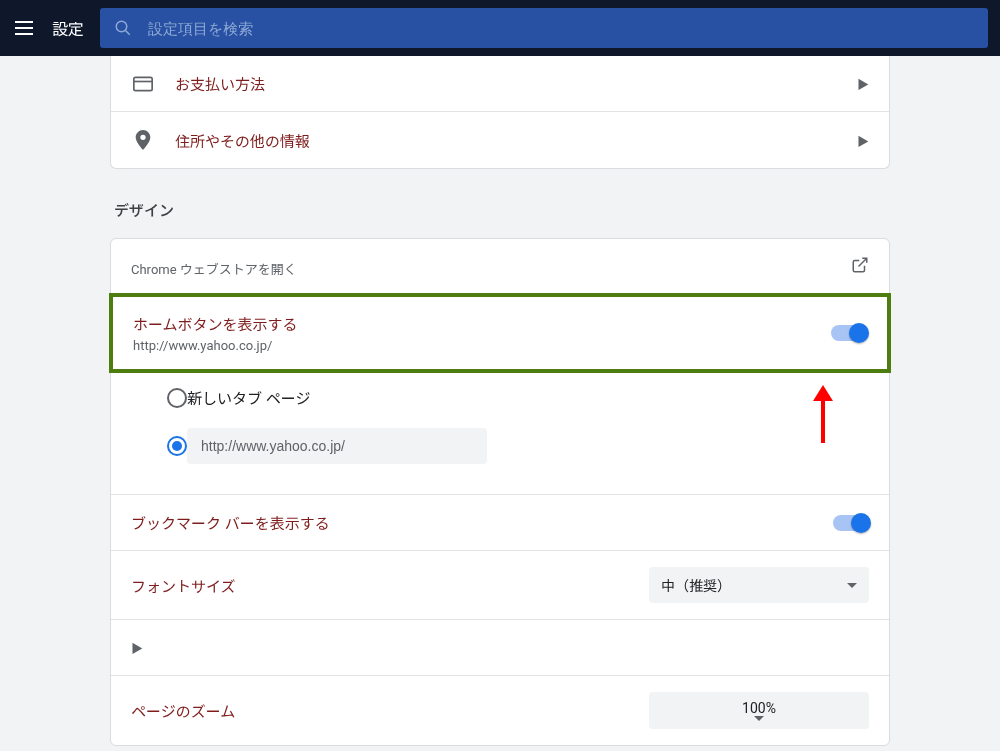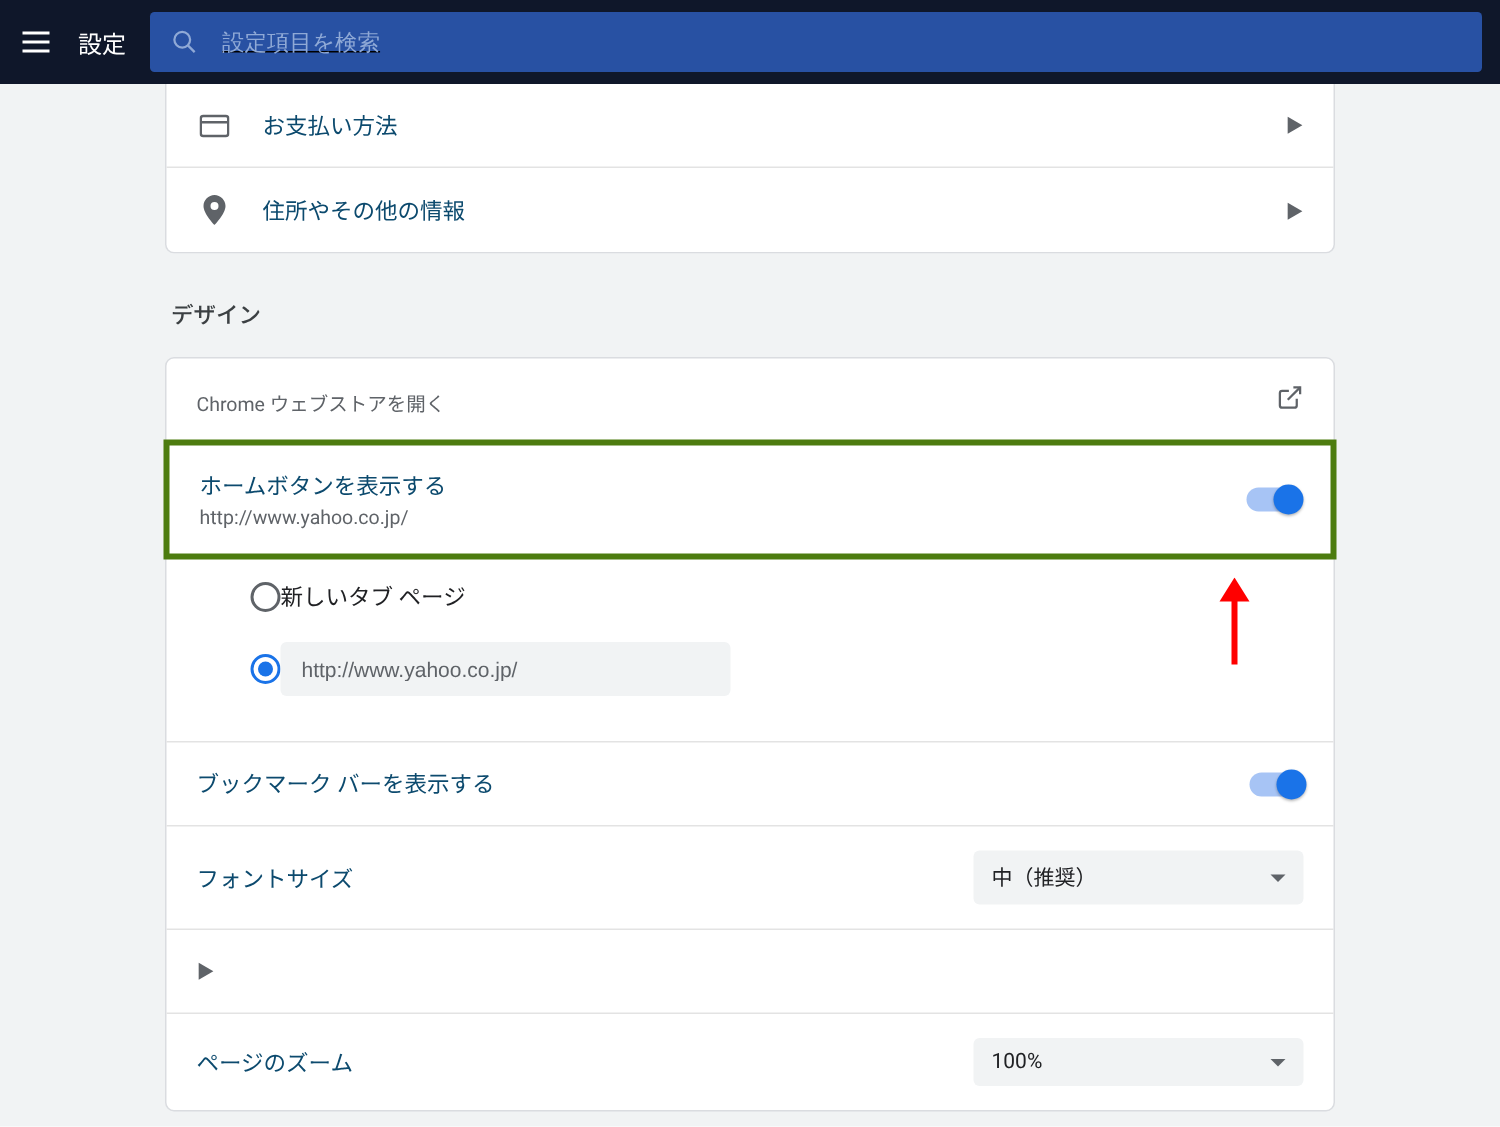--- a/index.html
+++ b/index.html
@@ -30,21 +30,20 @@
 .header-title { color:#fff; font-size:16px; font-weight:400; }
 .search-bar {
   flex:1;
   background:#2851a3;
   border-radius:3px;
   height:40px;
   display:flex;
   align-items:center;
   padding:0 14px;
   gap:16px;
-  text-decoration:underline;
 }
 .search-bar input {
   background:transparent; border:none; outline:none;
   color:#8fa9d6; font-size:15px; flex:1;
 }
 .search-bar input::placeholder { color:#8fa9d6; }
 .main { width:100%; display:flex; flex-direction:column; align-items:center; }
 .content { width:780px; margin-top:0; }
 .card {
   background:#fff;
@@ -54,21 +53,21 @@
 }
 .row {
   display:flex;
   align-items:center;
   padding:16px 20px;
   border-bottom:1px solid #e3e3e3;
   gap:20px;
   min-height:56px;
 }
 .row:last-child { border-bottom:none; }
-.row-label { flex:1; color:#0c4a6e; font-size:15px; }
+.row-label { flex:1; color:#7f1d1d; font-size:15px; }
 .row-sublabel { color:#5f6368; font-size:13px; margin-top:4px; }
 .chevron { color:#5f6368; font-size:12px; }
 .section-heading {
   color:#3c4043; font-size:15px; font-weight:500; margin:0 0 18px 4px;
 }
 .toggle {
   width:36px; height:16px; border-radius:10px;
   position:relative; cursor:pointer;
 }
 .toggle.on { background:#a7c4f5; }
@@ -90,21 +89,21 @@
 .url-input {
   background:#f1f3f4; border:none; border-radius:4px;
   padding:10px 14px; font-size:14px; color:#5f6368; width:300px;
 }
 .dropdown {
   background:#f1f3f4; border:none; border-radius:4px;
   padding:8px 12px; font-size:14px; color:#202124;
   display:flex; align-items:center; justify-content:space-between;
   min-width:220px; cursor:pointer;
 }
-.dropdown.small { min-width:220px; }
+.dropdown.small { min-width:220px;flex-direction:column; }
 .tri-down {
   width:0; height:0; border-left:5px solid transparent; border-right:5px solid transparent;
   border-top:5px solid #5f6368;
 }
 .open-icon { color:#5f6368; }
 .highlight-box {
   border:4px solid #4d7c0f;
   margin:-2px;
 }
 .arrow-annot {

